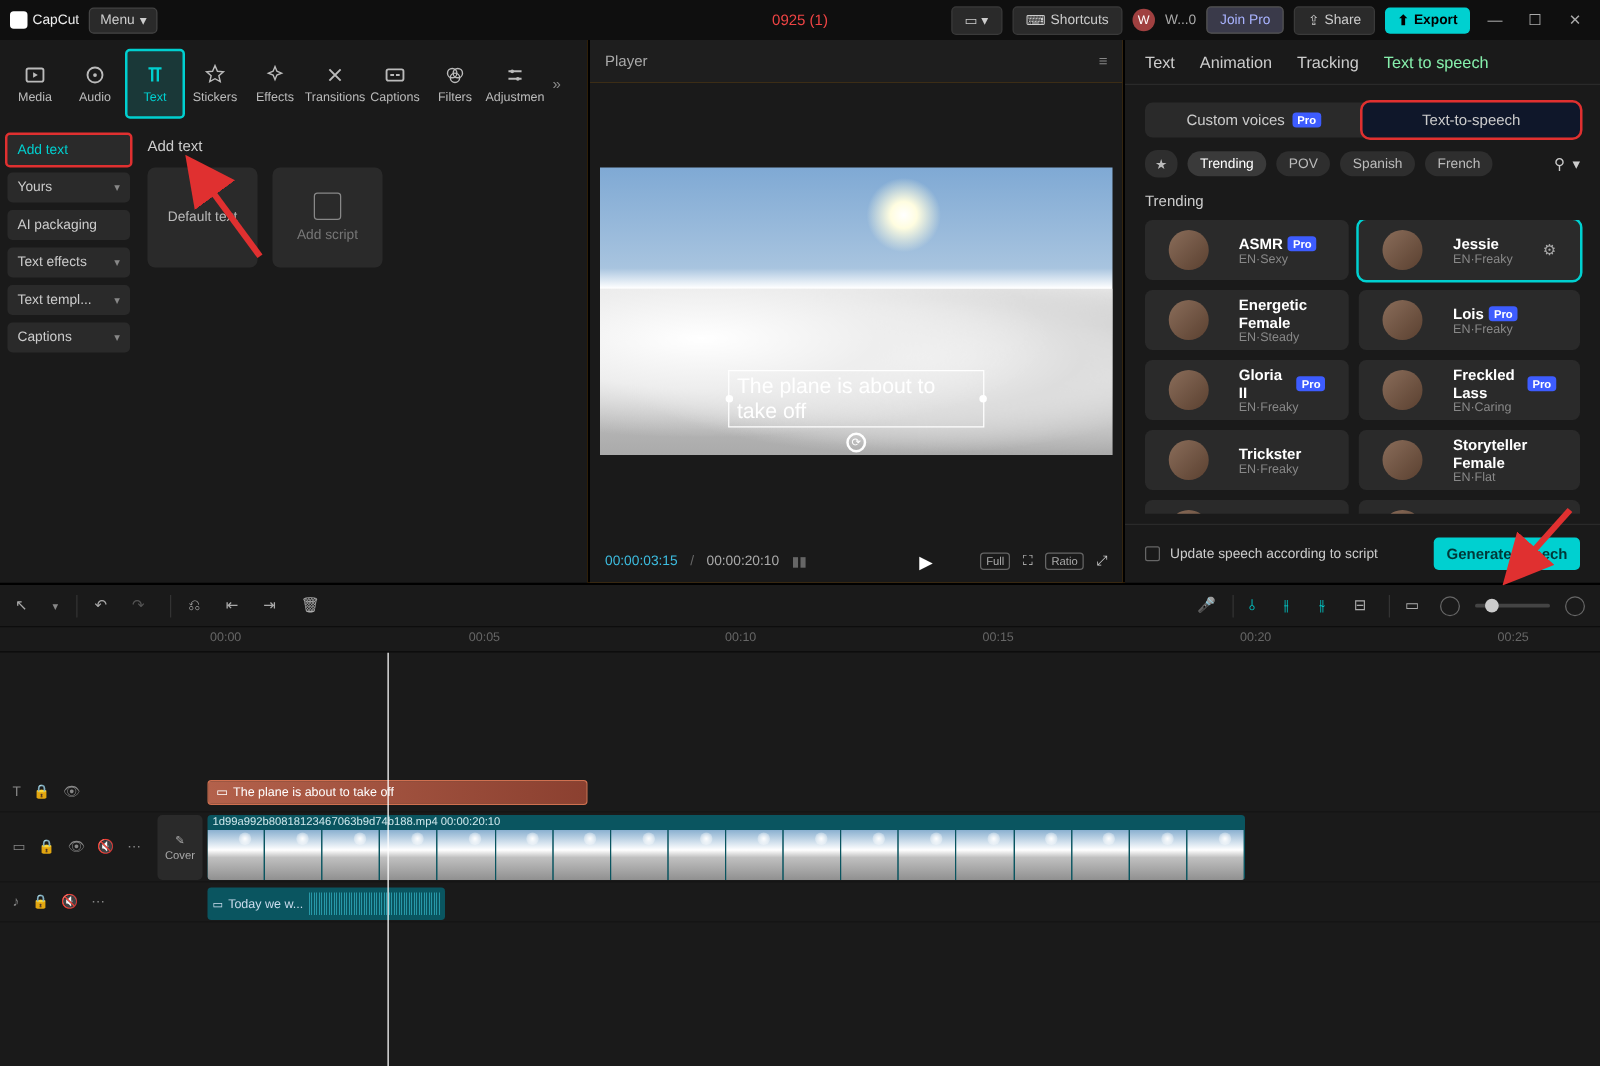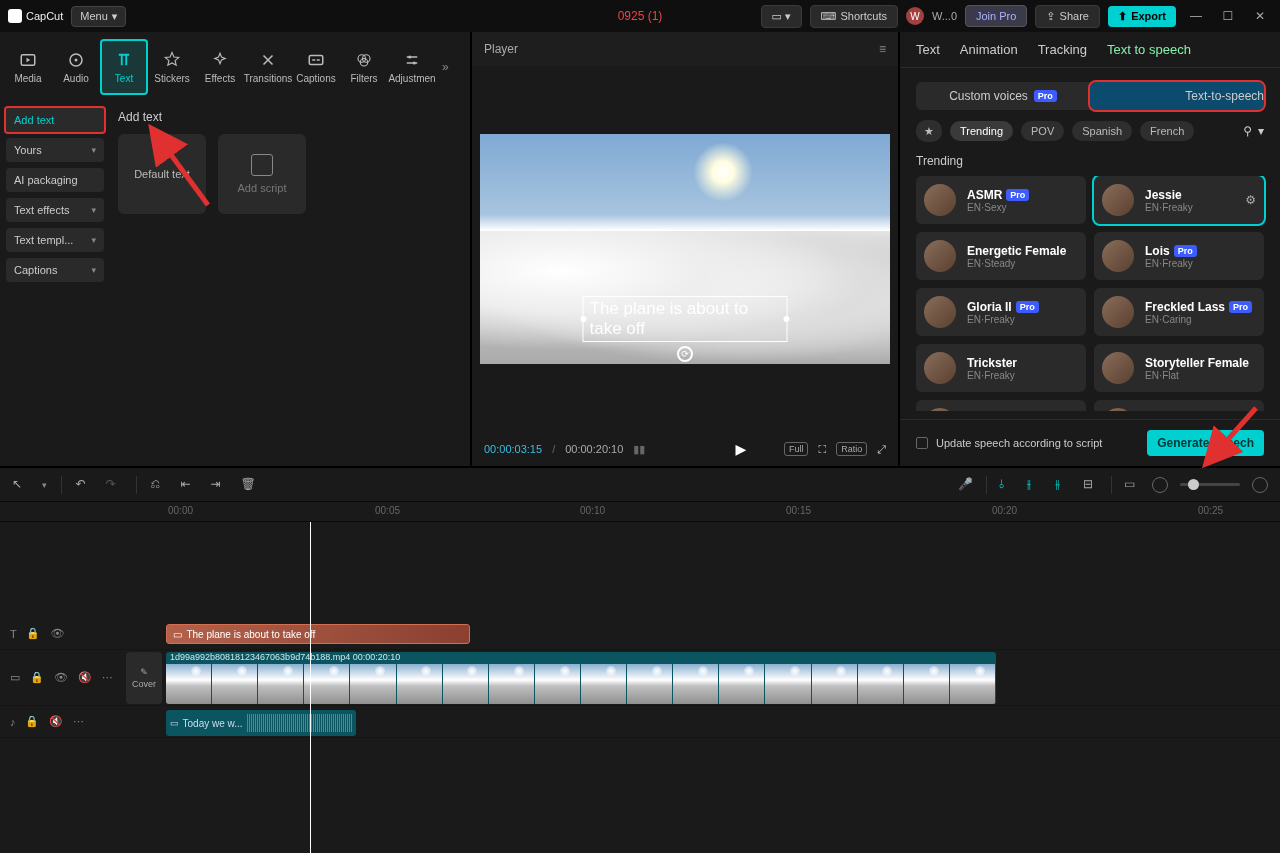--- a/index.html
+++ b/index.html
@@ -60,30 +60,30 @@
 .pv-right { margin-left:auto; display:flex; gap:10px; align-items:center; }
 .pv-chip { border:1px solid #666; border-radius:3px; padding:1px 4px; font-size:9px; color:#aaa; }
 
 
 .right { width:380px; background:#1a1a1a; display:flex; flex-direction:column; }
 .rtabs { display:flex; gap:20px; padding:10px 16px; border-bottom:1px solid #2a2a2a; font-size:13px; }
 .rtab { color:#ccc; }
 .rtab.active { color:#86efac; }
 .mode-toggle { display:flex; margin:14px 16px 10px; background:#2a2a2a; border-radius:6px; }
 .mode-toggle div { flex:1; text-align:center; padding:7px 0; font-size:12px; color:#ccc; display:flex; align-items:center; justify-content:center; gap:6px; }
-.mode-toggle div.active { background:#0c4a6e; border-radius:6px; outline:2px solid #e03030;justify-content:flex-end; }
+.mode-toggle div.active { background:#0f172a; border-radius:6px; outline:2px solid #e03030; }
 .pro-badge { background:#3d5cff; color:#fff; font-size:9px; padding:1px 4px; border-radius:3px; font-weight:700; }
 .chips { display:flex; gap:8px; padding:0 16px 8px; align-items:center; }
 .chip { background:#2e2e2e; padding:4px 10px; border-radius:10px; font-size:11px; color:#bbb; }
 .chip.active { background:#3a3a3a; color:#fff; }
 .chip.star { width:26px; height:22px; display:flex; align-items:center; justify-content:center; padding:0; }
 .chip-ctrl { margin-left:auto; color:#ccc; display:flex; gap:6px; }
 .sec-title { padding:4px 16px 8px; font-size:12px; color:#ccc; }
 .voice-grid { display:grid; grid-template-columns:1fr 1fr; gap:8px; padding:0 16px; overflow:hidden; }
-.voice { background:#2a2a2a; border-radius:6px; padding:8px; display:flex; align-items:center; gap:11px; height:48px; }
+.voice { background:#2a2a2a; border-radius:6px; padding:19px; display:flex; align-items:center; gap:24px; height:48px; }
 .voice.selected { outline:2px solid #00d0d0; }
 .voice .vava { width:32px; height:32px; border-radius:50%; background:linear-gradient(135deg,#8a6d5a,#5a4030); flex-shrink:0; }
 .voice .vinfo { display:flex; flex-direction:column; }
 .voice .vname { font-size:12px; font-weight:600; color:#fff; display:flex; align-items:center; gap:4px; }
 .voice .vmeta { font-size:10px; color:#888; }
 .voice .vopt { margin-left:auto; color:#aaa; }
 .footer-row { display:flex; align-items:center; padding:10px 16px; gap:8px; border-top:1px solid #2a2a2a; margin-top:8px; }
 .footer-row .chk { width:12px; height:12px; border:1px solid #666; border-radius:2px; }
 .gen-btn { margin-left:auto; background:#00d0d0; color:#003838; border:none; padding:6px 10px; border-radius:4px; font-size:12px; font-weight:600; }
 

